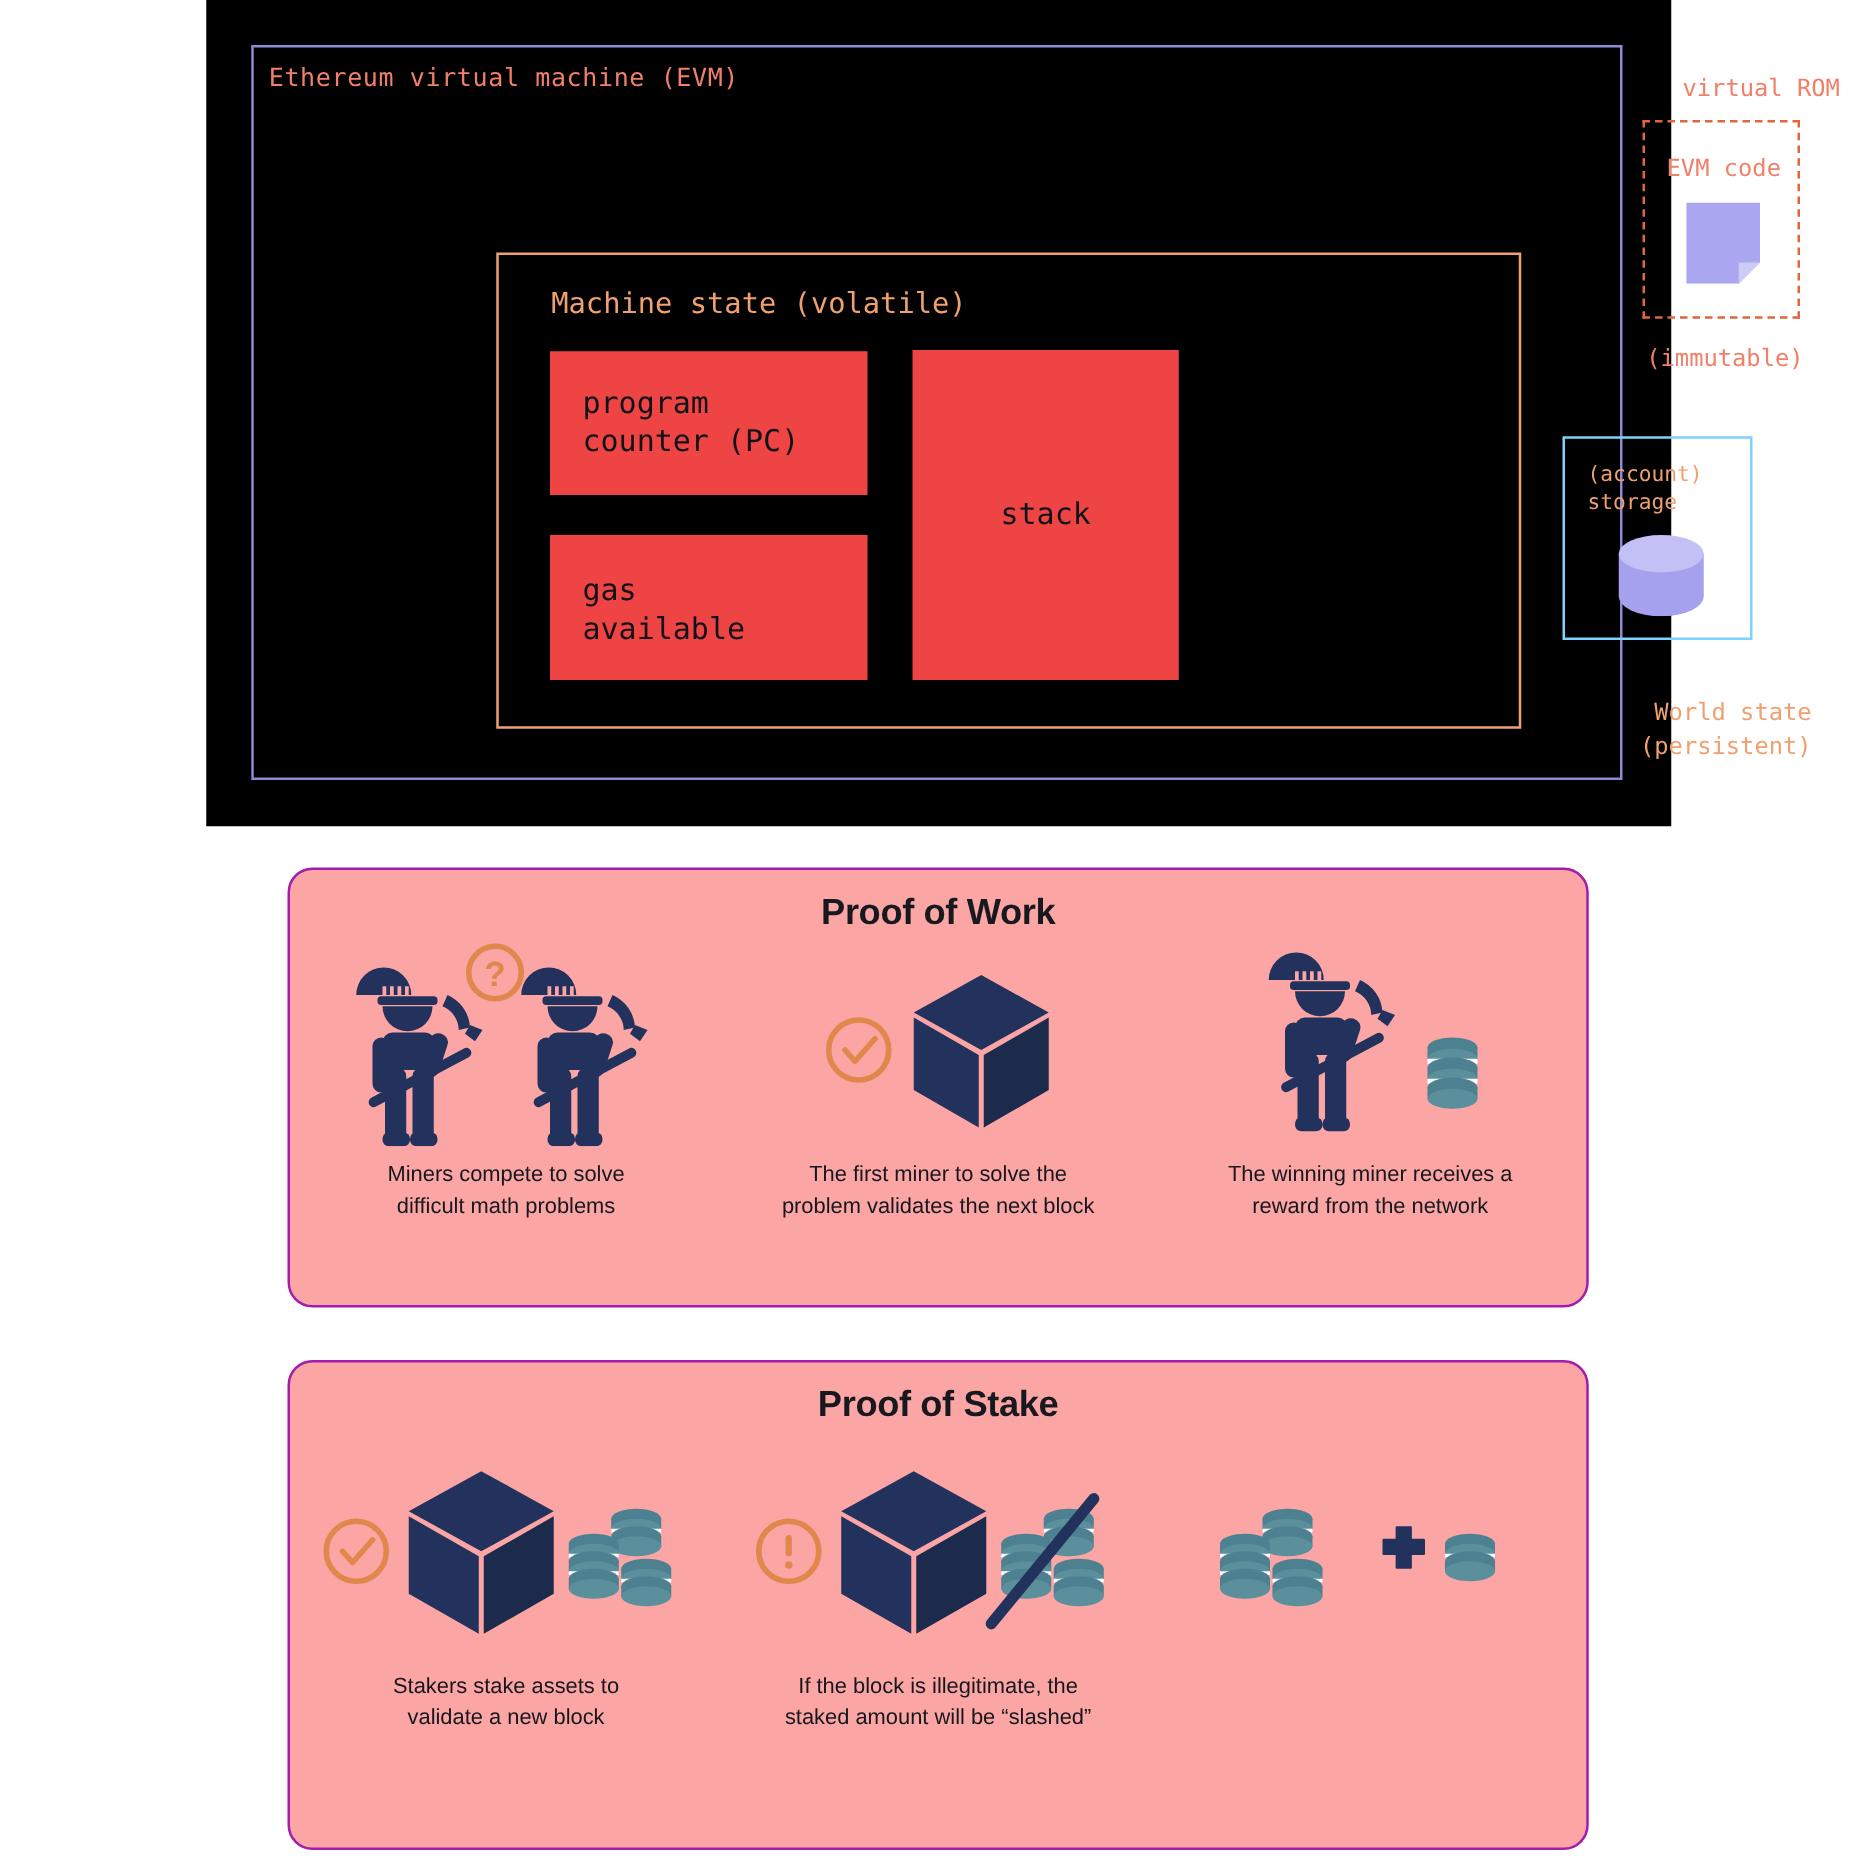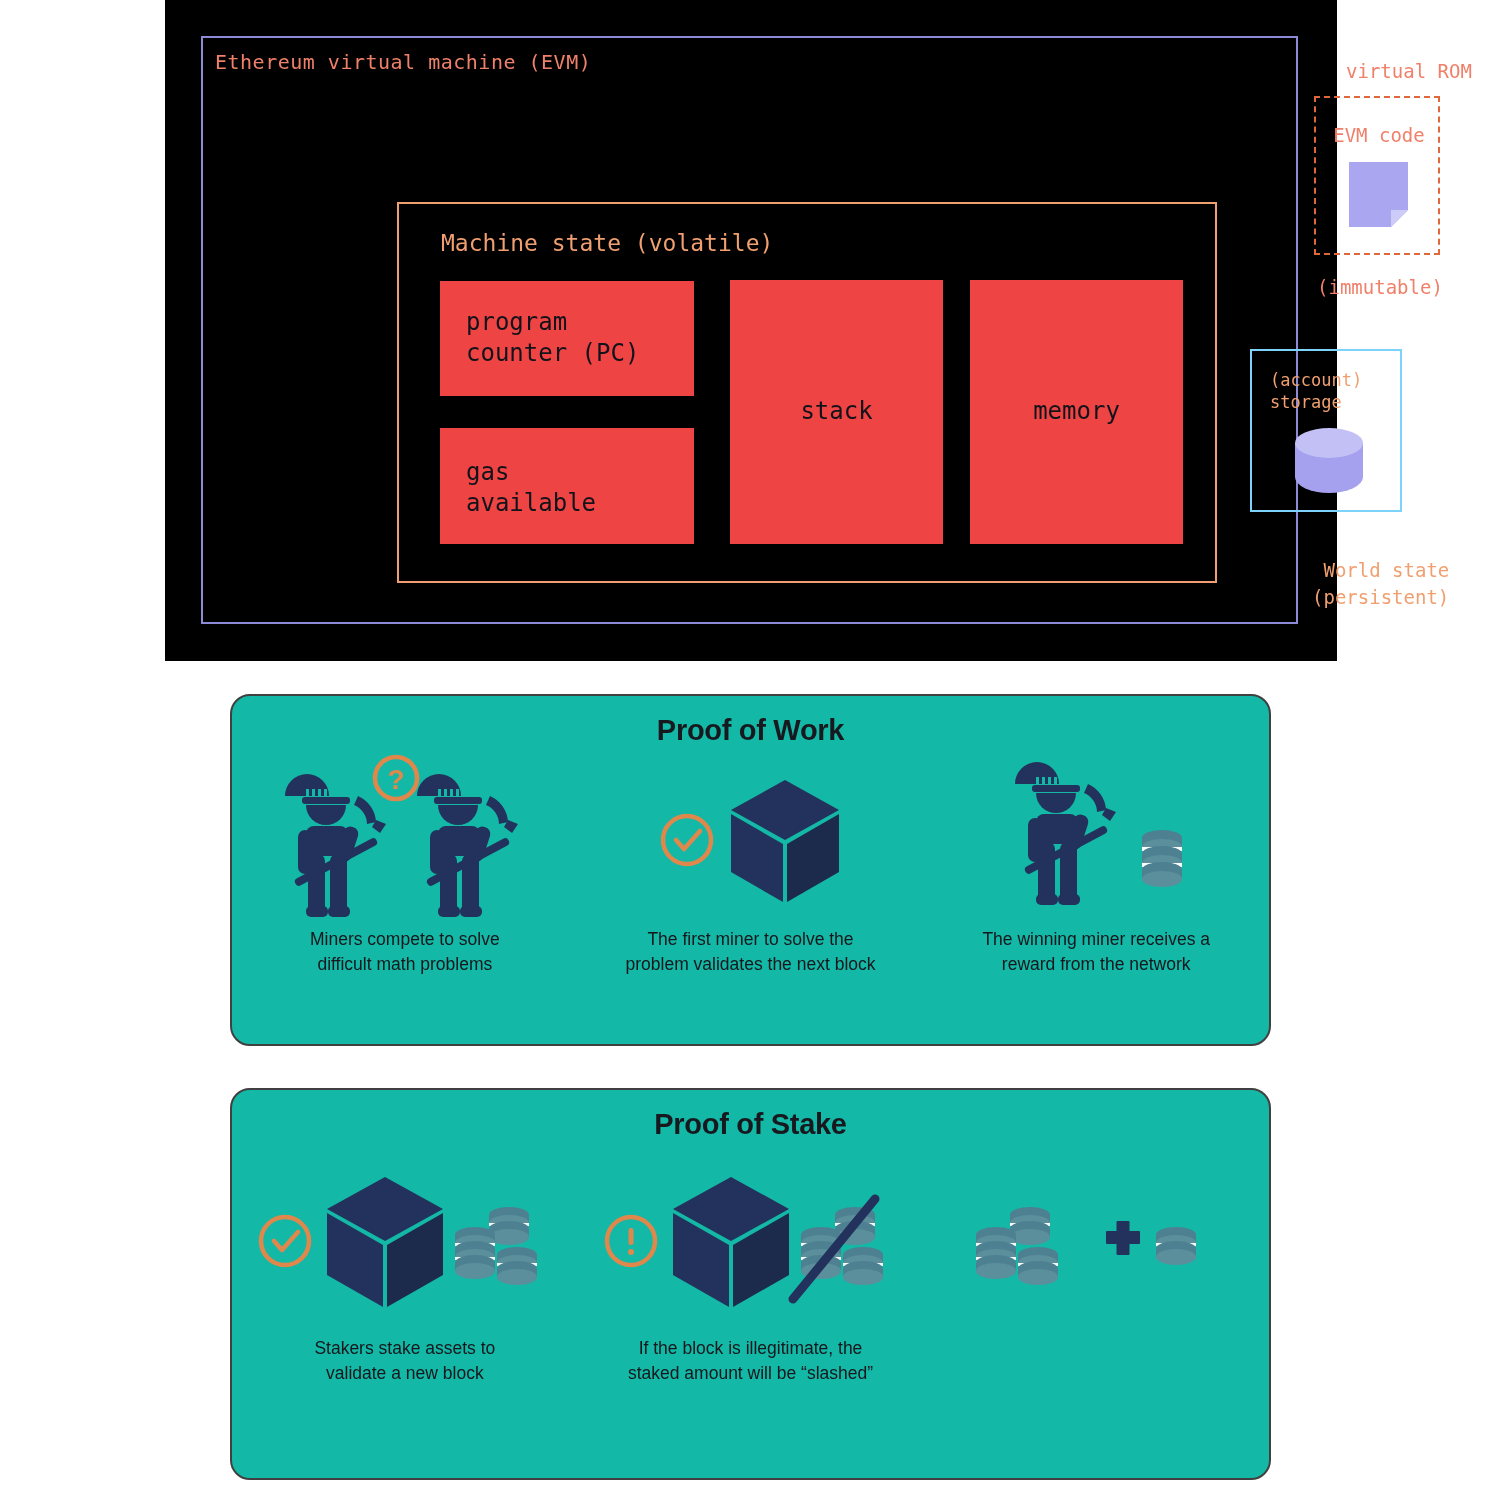--- a/index.html
+++ b/index.html
@@ -87,22 +87,22 @@
   .cyl-icon{position:absolute;left:41px;top:76px;width:72px;height:66px;}
   .world-state{
     position:absolute;left:1147px;top:557px;
     color:#f0a070;font-family:"DejaVu Sans Mono", monospace;font-size:19px;line-height:27px;
     white-space:pre;text-align:right;
   }
 
   
   .card{
     position:absolute;left:230px;width:1041px;
-    background:#14b8a6;
-    border:2px solid #404040;
+    background:#fca5a5;
+    border:2px solid #a21caf;
     border-radius:20px;
     box-sizing:border-box;
   }
   .card-pow{top:694px;height:352px;}
   .card-pos{top:1088px;height:392px;}
   .card-title{
     position:absolute;left:0;top:18px;width:100%;
     text-align:center;
     font-size:29px;font-weight:bold;color:#17191f;
     font-family:"Liberation Sans", sans-serif;
@@ -146,23 +146,20 @@
   <div class="lilac box-pc">
     <div class="lbl">program
 counter (PC)</div>
   </div>
   <div class="lilac box-stack">
     <div class="lbl">stack</div>
   </div>
   <div class="lilac box-gas">
     <div class="lbl">gas
 available</div>
-  </div>
-  <div class="lilac box-mem">
-    <div class="lbl">memory</div>
   </div>
 
   <div class="rom-title">virtual ROM</div>
   <div class="rom-box">
     <div class="rom-label">EVM code</div>
     <div class="doc-icon">
       <svg width="59" height="65" viewBox="0 0 59 65">
         <path d="M0 0 H59 V48 L42 65 H0 Z" fill="#aaa6f0"></path>
         <path d="M59 48 H42 V65 Z" fill="#cdcbf7"></path>
       </svg>

